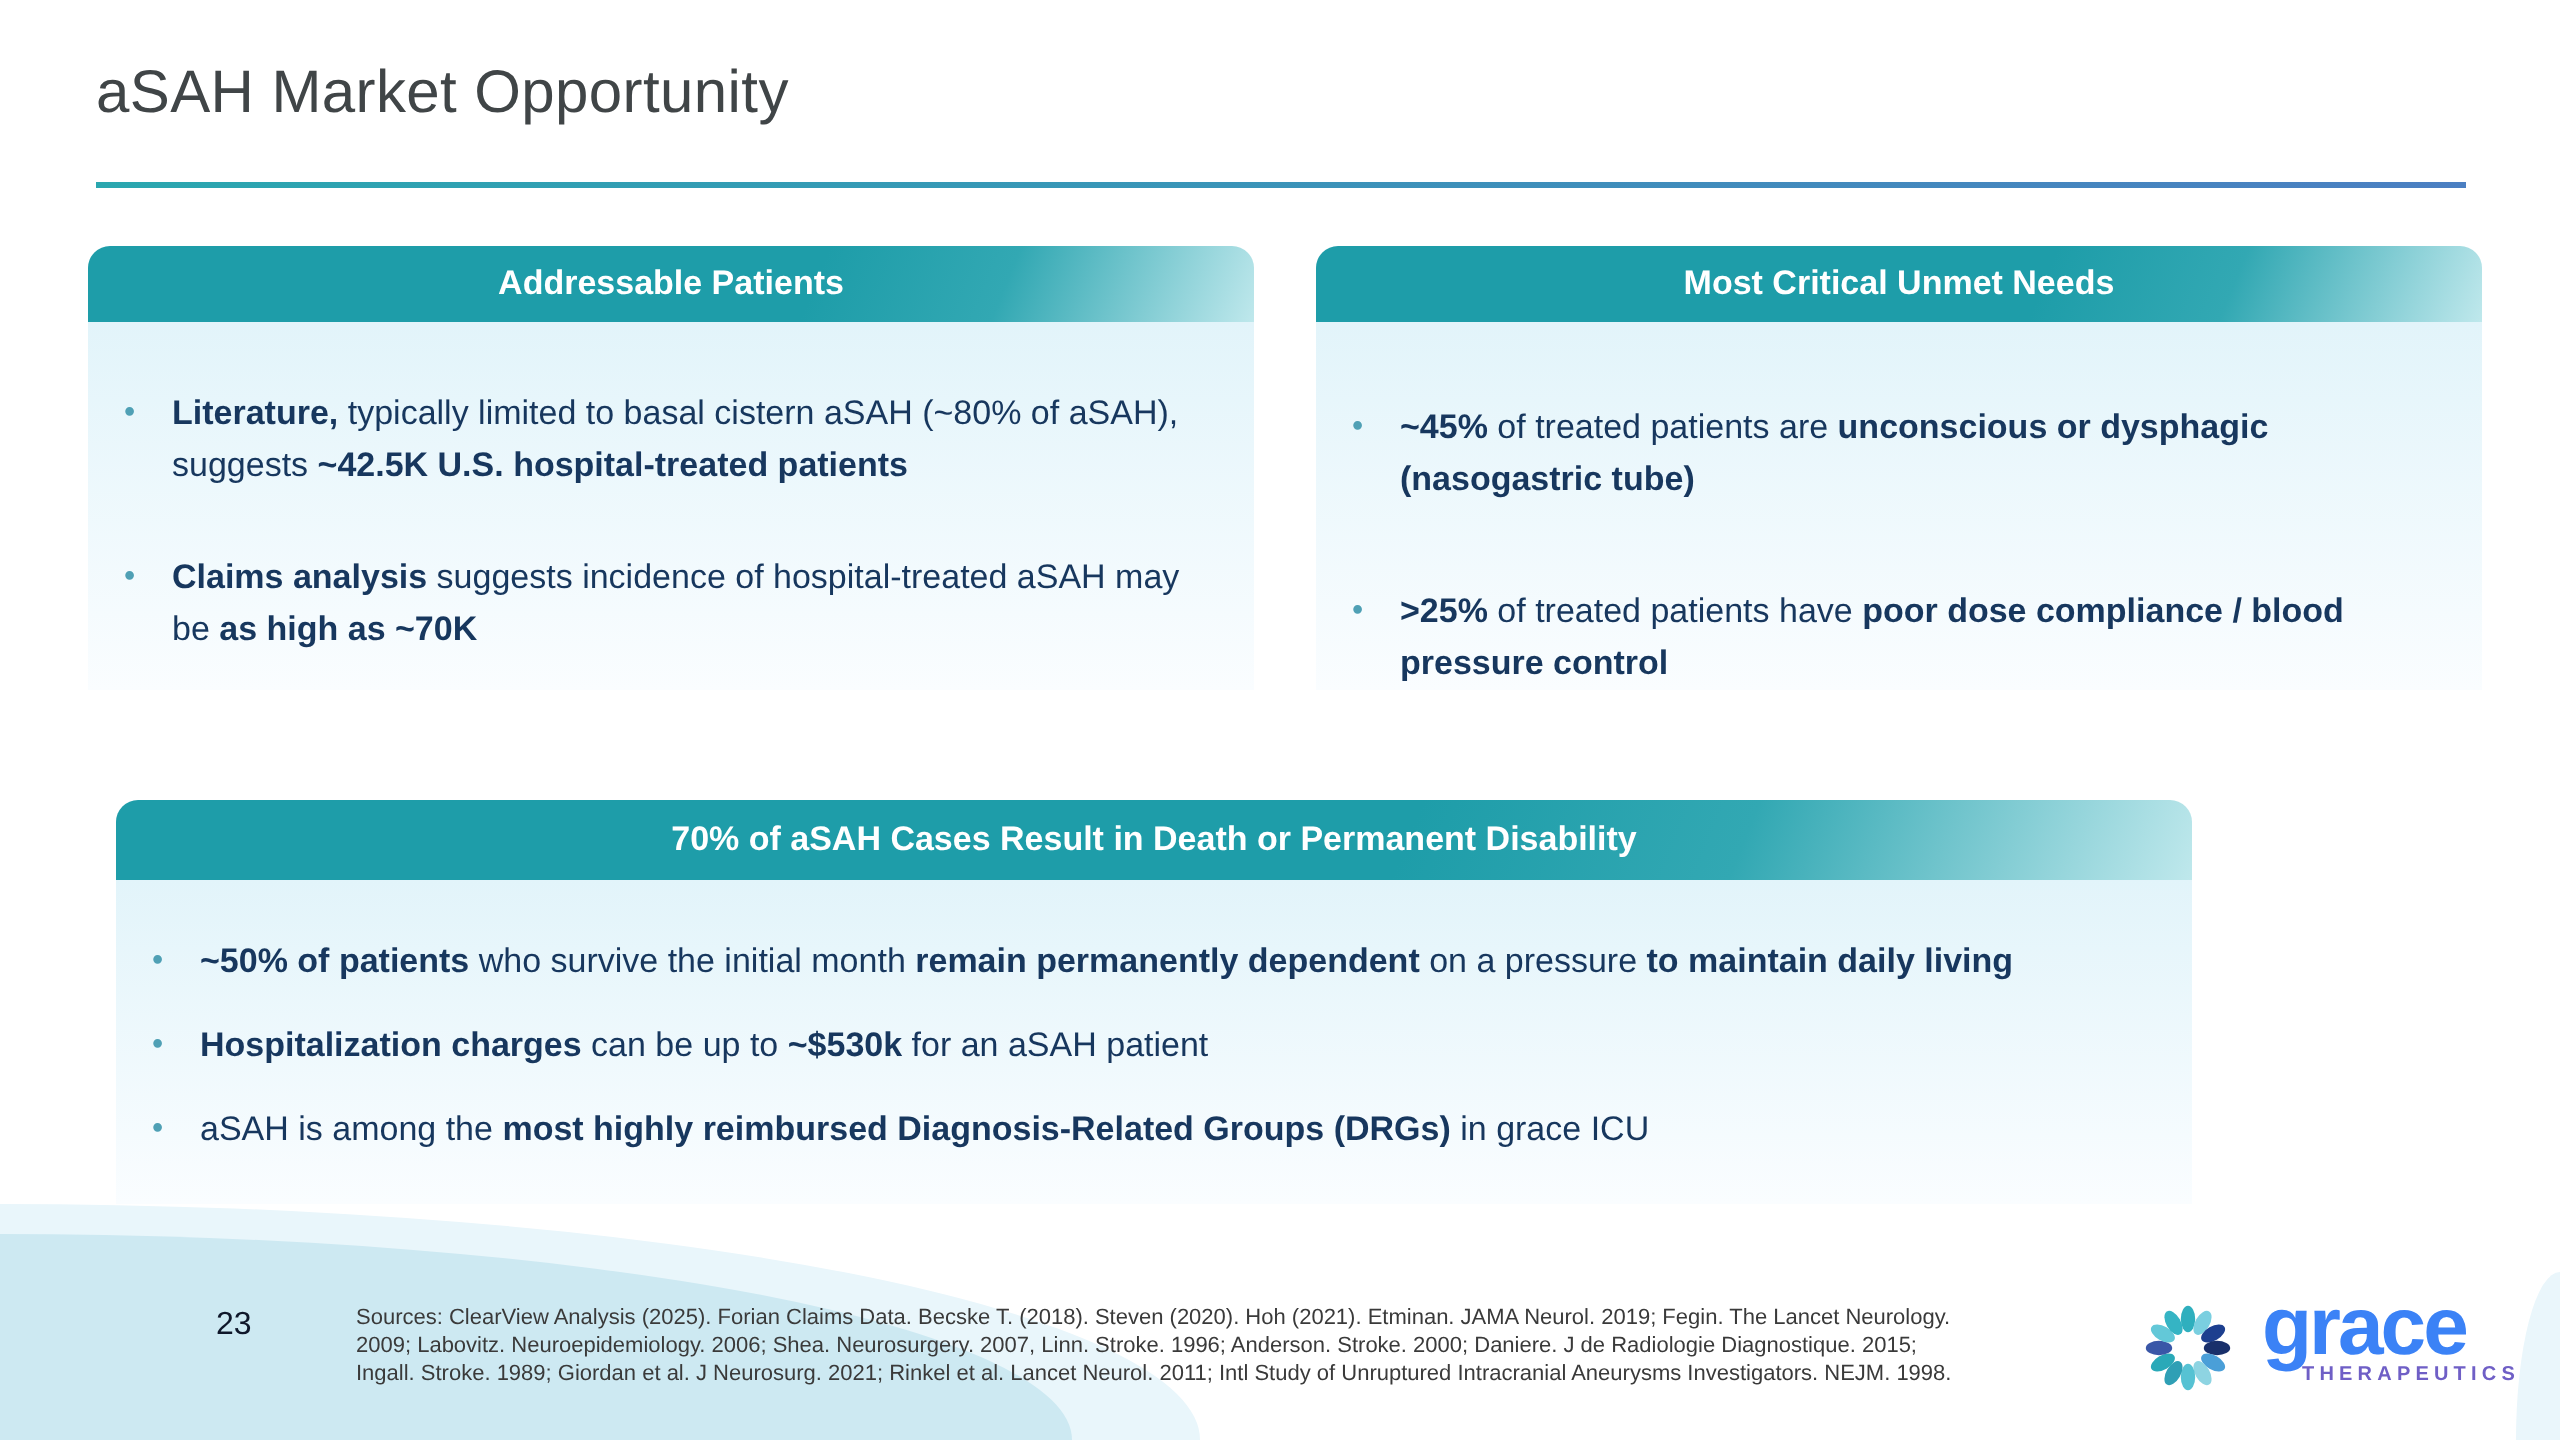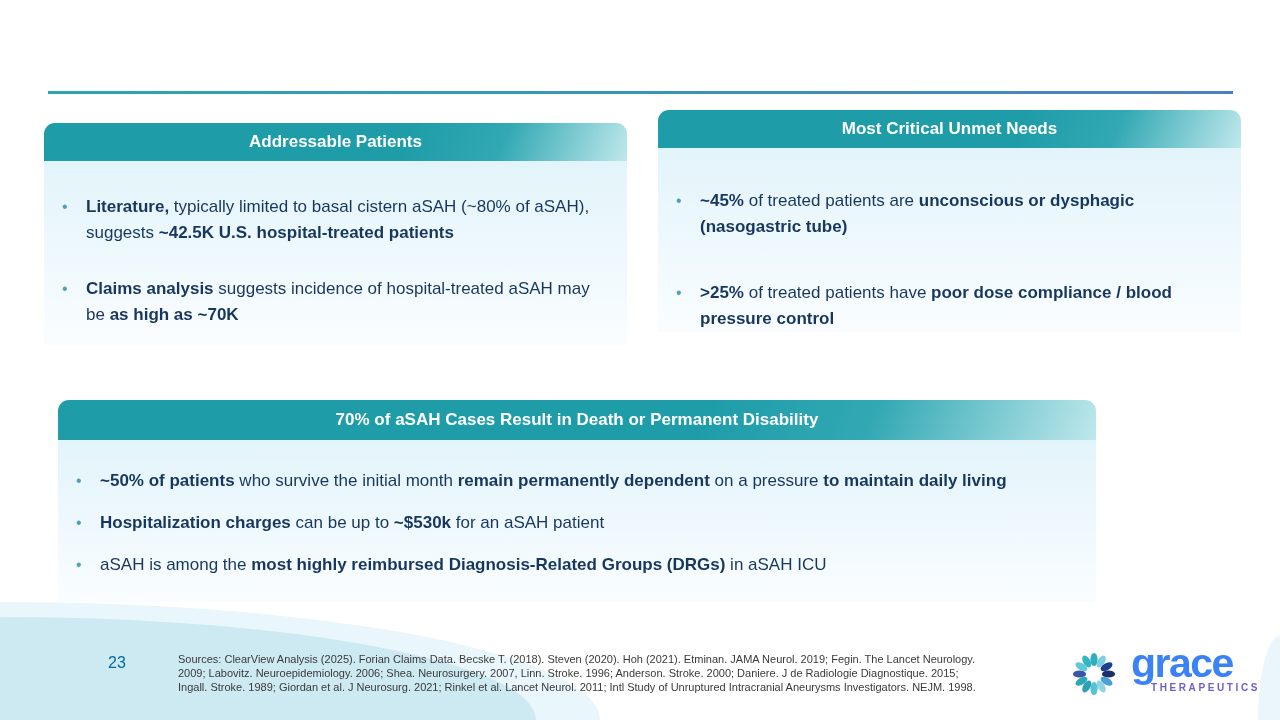--- a/index.html
+++ b/index.html
@@ -35,40 +35,40 @@
   .card-header {
     height:38px; border-radius:11px 11px 0 0;
     background:linear-gradient(112deg, #1E9DA9 62%, #32A8B3 78%, #BFE8EC 100%);
     color:#ffffff; font-weight:bold; font-size:17px;
     display:flex; align-items:center; justify-content:center;
   }
   .card-body {
     background:linear-gradient(to bottom, #E2F4FA, #FAFDFF);
   }
   .card-addressable { left:44px;  top:123px; width:583px; }
-  .card-unmet       { left:658px; top:110px; width:583px; }
+  .card-unmet       { left:658px; top:123px; width:583px; }
   .card-outcomes    { left:58px;  top:400px; width:1038px; }
   .card-addressable .card-body, .card-unmet .card-body { height:184px; padding-top:33px; box-sizing:border-box; }
   .card-unmet .card-body { padding-top:40px; }
   .card-outcomes .card-header { height:40px; }
   .card-outcomes .card-body { height:162px; padding-top:28px; box-sizing:border-box; }
 
   .bullet {
     display:flex; align-items:flex-start;
     color:#17375E; font-size:17px; line-height:26px;
     padding:0 16px 0 18px; margin:0 0 30px 0;
   }
   .card-unmet .bullet { margin-bottom:40px; }
   .card-outcomes .bullet { margin-bottom:16px; white-space:nowrap; }
   .dot { flex:0 0 24px; color:#4FA0B5; font-size:16px; }
   .txt b { font-weight:bold; }
 
   .page-number {
     position:absolute; left:108px; top:654px;
-    font-size:16px; color:#0369a1;
+    font-size:16px; color:#0f172a;
   }
 
   .sources {
     position:absolute; left:178px; top:652px;
     font-size:11px; line-height:14px; color:#3A3A3A; white-space:nowrap;
   }
 
   .logo {
     position:absolute; left:1070px; top:645px;
     display:flex; align-items:flex-start;
@@ -85,20 +85,21 @@
 </style>
 </head>
 <body>
 
 <div class="slide">
 
   <div class="corner-outer"></div>
   <div class="corner-inner"></div>
   <div class="corner-right"></div>
 
+  <h1 class="title">aSAH Market Opportunity</h1>
   <div class="rule"></div>
 
   <section class="card card-addressable">
     <header class="card-header">Addressable Patients</header>
     <div class="card-body">
       <div class="bullet">
         <span class="dot">•</span>
         <span class="txt"><b>Literature,</b><span> typically limited to basal cistern aSAH (~80% of aSAH), suggests </span><b>~42.5K U.S. hospital-treated patients</b></span>
       </div>
       <div class="bullet">
@@ -128,21 +129,21 @@
       <div class="bullet">
         <span class="dot">•</span>
         <span class="txt"><b>~50% of patients</b><span> who survive the initial month </span><b>remain permanently dependent</b><span> on a pressure </span><b>to maintain daily living</b></span>
       </div>
       <div class="bullet">
         <span class="dot">•</span>
         <span class="txt"><b>Hospitalization charges</b><span> can be up to </span><b>~$530k</b><span> for an aSAH patient</span></span>
       </div>
       <div class="bullet">
         <span class="dot">•</span>
-        <span class="txt"><span>aSAH is among the </span><b>most highly reimbursed Diagnosis-Related Groups (DRGs)</b><span> in aSAH ICU</span></span>
+        <span class="txt"><span>aSAH is among the </span><b>most highly reimbursed Diagnosis-Related Groups (DRGs)</b><span> in grace ICU</span></span>
       </div>
     </div>
   </section>
 
   <div class="page-number">23</div>
 
   <div class="sources">
     <div>Sources: ClearView Analysis (2025). Forian Claims Data. Becske T. (2018). Steven (2020). Hoh (2021). Etminan. JAMA Neurol. 2019; Fegin. The Lancet Neurology.</div>
     <div>2009; Labovitz. Neuroepidemiology. 2006; Shea. Neurosurgery. 2007, Linn. Stroke. 1996; Anderson. Stroke. 2000; Daniere. J de Radiologie Diagnostique. 2015;</div>
     <div>Ingall. Stroke. 1989; Giordan et al. J Neurosurg. 2021; Rinkel et al. Lancet Neurol. 2011; Intl Study of Unruptured Intracranial Aneurysms Investigators. NEJM. 1998.</div>

